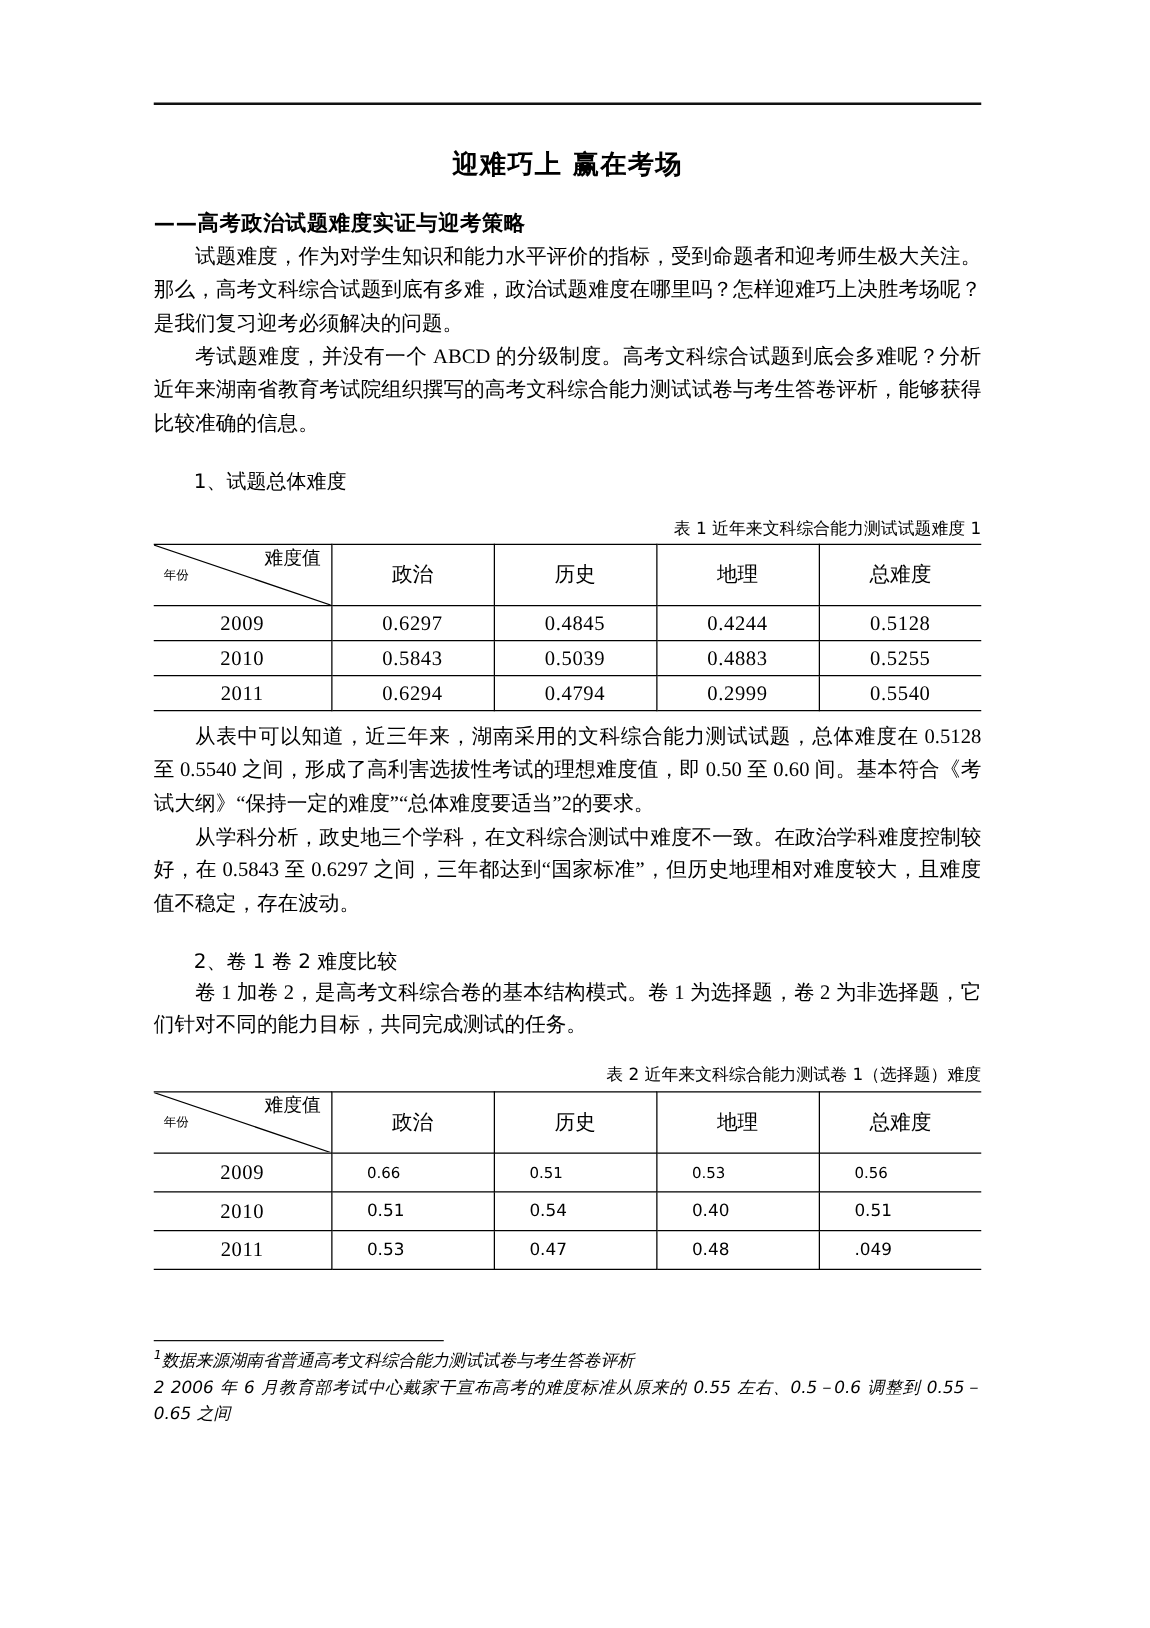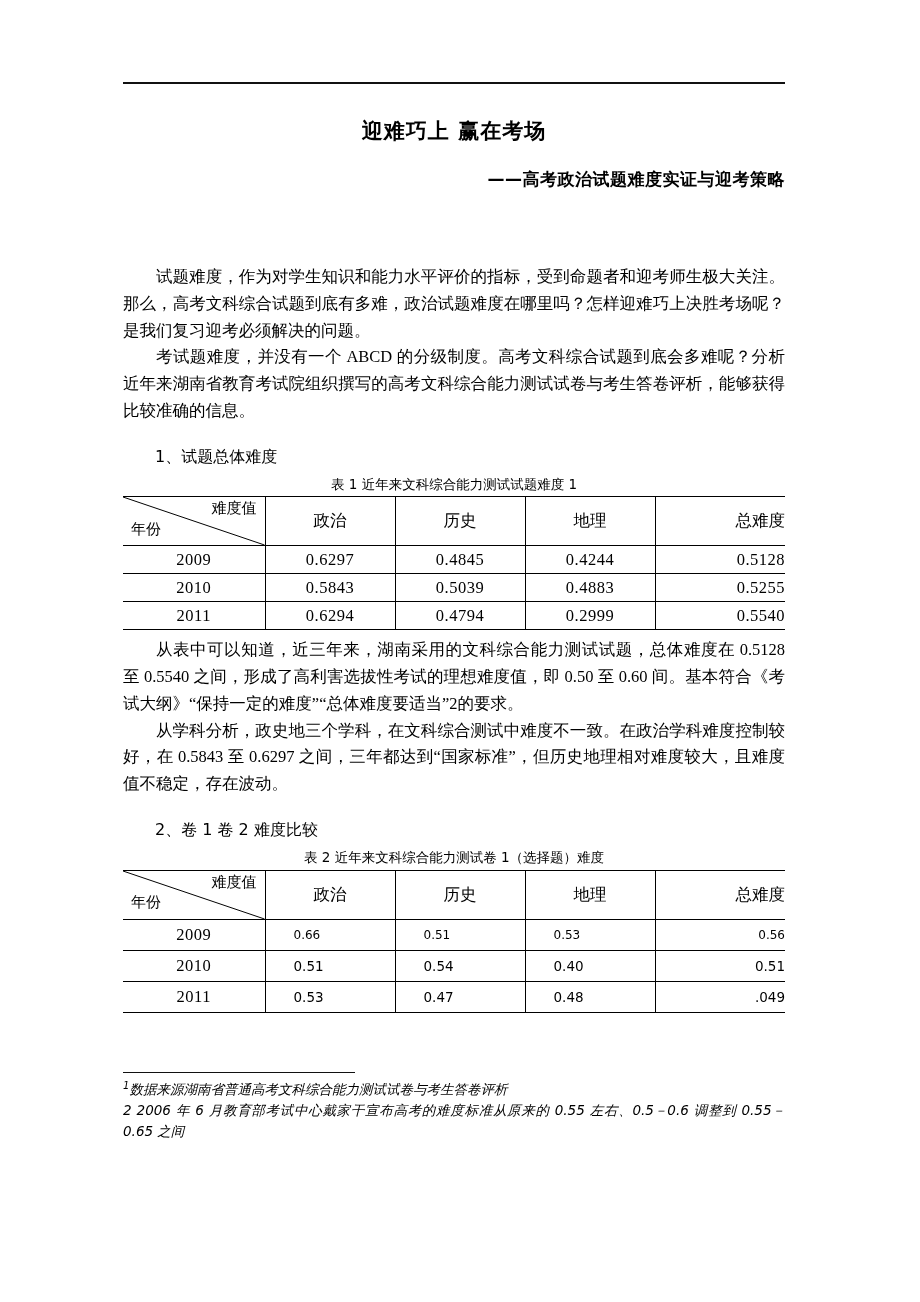--- a/index.html
+++ b/index.html
@@ -42,39 +42,38 @@
   .doc-title {
     text-align: center;
     font-family: "DejaVu Sans", "Liberation Sans", sans-serif;
     font-weight: bold;
     font-size: 21px;
     letter-spacing: 1px;
     margin: 13px 0 0 0;
     line-height: 1.4;
   }
   .doc-subtitle {
-    text-align: right;
+    text-align: left;
     font-family: "DejaVu Sans", "Liberation Sans", sans-serif;
     font-weight: bold;
     font-size: 17px;
     letter-spacing: 0.5px;
     margin: 22px 0 0 0;
     line-height: 1.4;
   }
   
   .para {
     font-size: 16.5px;
     line-height: 1.62;
     text-align: justify;
     text-justify: inter-ideograph;
     margin: 0;
     text-indent: 2em;
   }
   .para.first {
-    margin-top: 72px;
   }
   .para.tight {
     margin-top: 0;
   }
   .para.after-table {
     margin-top: 7px;
   }
   
   .h-level1 {
     font-family: "DejaVu Sans", "Liberation Sans", sans-serif;
@@ -87,42 +86,41 @@
   .h-level2 {
     font-family: "DejaVu Sans", "Liberation Sans", sans-serif;
     font-weight: normal;
     font-size: 16px;
     margin: 20px 0 0 0;
     text-indent: 2em;
     line-height: 1.5;
   }
   
   .table-caption {
-    text-align: center;
+    text-align: right;
     font-family: "DejaVu Sans", "Liberation Sans", sans-serif;
     font-size: 13.5px;
-    margin: 6px 0 3px 0;
+    margin: 17px 0 3px 0;
     line-height: 1.4;
   }
   
   table.data-table {
     width: 662px;
     border-collapse: collapse;
     table-layout: fixed;
     margin: 0;
   }
   table.data-table td {
     border-right: 1px solid #000;
     border-bottom: 1px solid #000;
     padding: 0;
     vertical-align: middle;
   }
   table.data-table tr td:last-child {
     border-right: none;
-    text-align: right;
   }
   table.data-table tr:first-child td {
     border-top: 1px solid #000;
   }
   .col-year  { width: 142px; }
   .col-data  { width: 130px; }
   .col-last  { width: 130px; }
 
   
   .corner {
@@ -139,22 +137,22 @@
   .corner .lbl-top {
     position: absolute;
     right: 8px;
     top: 3px;
     font-size: 15px;
     line-height: 1.1;
   }
   .corner .lbl-bot {
     position: absolute;
     left: 8px;
-    bottom: 8px;
-    font-size: 15px;
+    bottom: 18px;
+    font-size: 10px;
     line-height: 1.1;
   }
   .head-cell {
     text-align: center;
     font-size: 16.5px;
     height: 48px;
   }
   
   .t1 .year-cell {
     text-align: center;
@@ -276,20 +274,21 @@
           <td class="val-cell">0.2999</td>
           <td class="val-cell">0.5540</td>
         </tr>
       </tbody>
     </table>
 
     <p class="para after-table">从表中可以知道，近三年来，湖南采用的文科综合能力测试试题，总体难度在 0.5128 至 0.5540 之间，形成了高利害选拔性考试的理想难度值，即 0.50 至 0.60 间。基本符合《考试大纲》“保持一定的难度”“总体难度要适当”2的要求。</p>
     <p class="para tight">从学科分析，政史地三个学科，在文科综合测试中难度不一致。在政治学科难度控制较好，在 0.5843 至 0.6297 之间，三年都达到“国家标准”，但历史地理相对难度较大，且难度值不稳定，存在波动。</p>
 
     <p class="h-level2">2、卷 1 卷 2 难度比较</p>
+    <p class="para tight">卷 1 加卷 2，是高考文科综合卷的基本结构模式。卷 1 为选择题，卷 2 为非选择题，它们针对不同的能力目标，共同完成测试的任务。</p>
 
     <p class="table-caption">表 2 近年来文科综合能力测试卷 1（选择题）难度</p>
 
     <table class="data-table t2">
       <colgroup>
         <col class="col-year">
           <col class="col-data">
           <col class="col-data">
           <col class="col-data">
           <col class="col-last">

